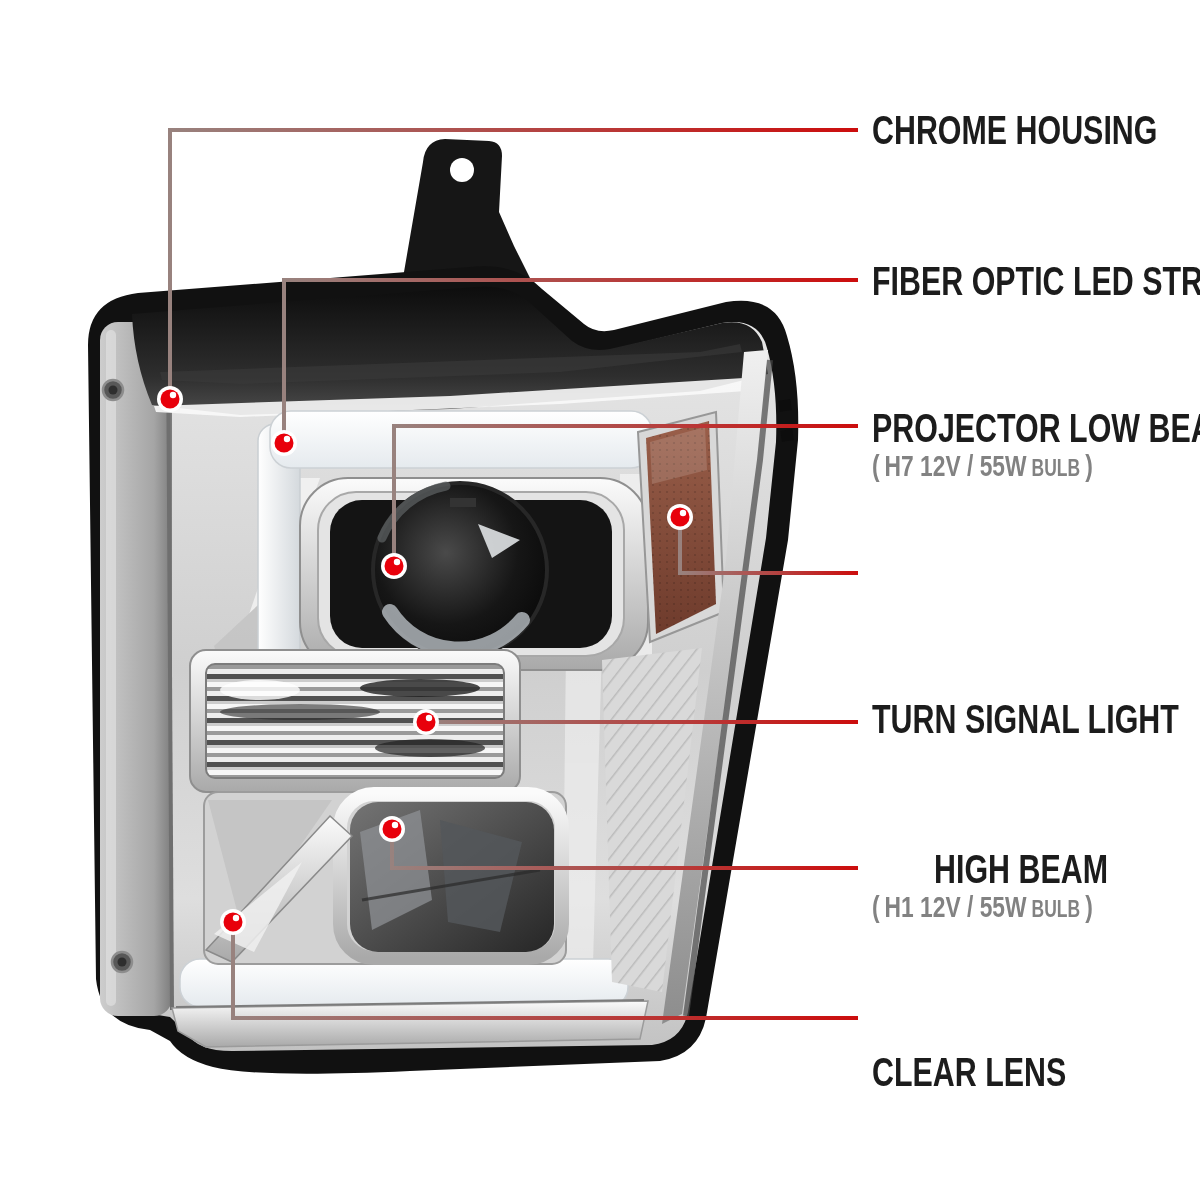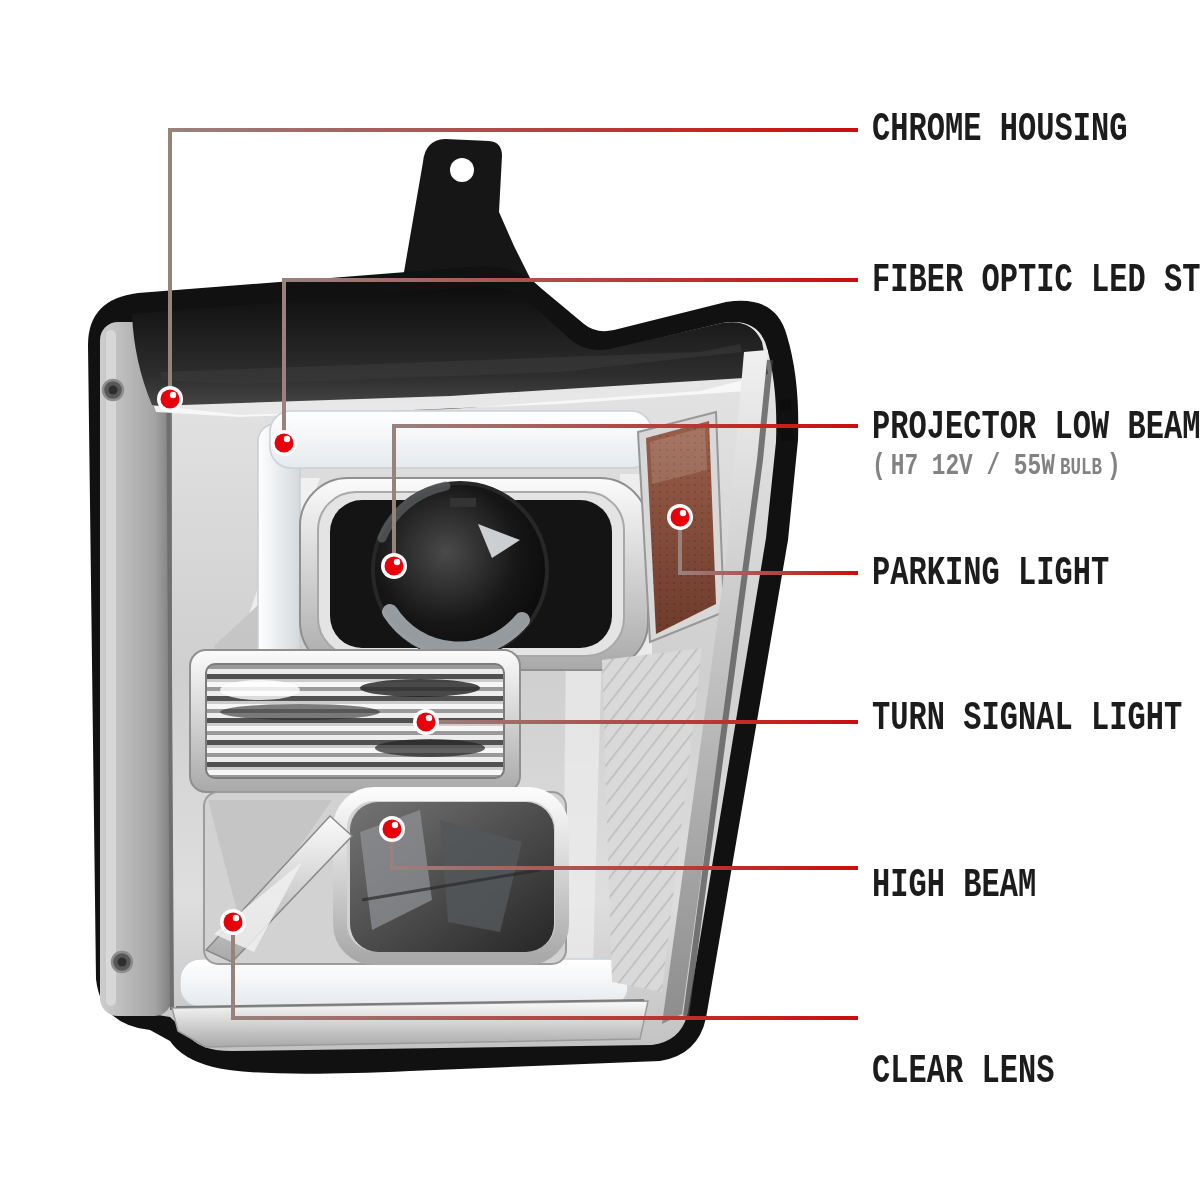--- a/index.html
+++ b/index.html
@@ -6,21 +6,21 @@
     --label-text:#1c1c1c;
     --spec-text:#828282;
     --line-red:#cc0d0d;
     --line-gray:#98827e;
     --dot-red:#e8000b;
     --background:#ffffff;
   }
   *{margin:0;padding:0;box-sizing:border-box;}
   html,body{width:1200px;height:1200px;background:var(--background);}
   .stage{position:relative;width:1200px;height:1200px;background:var(--background);overflow:hidden;
-         font-family:Liberation Mono, monospace;}
+         font-family:Liberation Sans, sans-serif;}
   .art{position:absolute;left:0;top:0;width:1200px;height:1200px;}
   .callout-label{position:absolute;left:872px;transform:translateY(-50%);white-space:nowrap;}
   .title{display:block;font-weight:700;font-size:40px;line-height:44px;color:var(--label-text);
          letter-spacing:0px;}
   .cond{display:inline-block;transform:scaleX(0.76);transform-origin:left center;white-space:nowrap;}
   .spec{display:block;font-weight:700;font-size:30px;line-height:32px;color:var(--spec-text);}
   .spec .gap{display:inline-block;width:0.22em;}
   .spec .small{font-size:23px;}
   .y-chrome{top:130px;}
   .y-fiber{top:281px;}
@@ -284,29 +284,27 @@
 
   <div class="callout-label y-fiber">
     <span class="title"><span class="cond">FIBER OPTIC LED STRIP</span></span>
   </div>
 
   <div class="callout-label y-projector">
     <span class="title"><span class="cond">PROJECTOR LOW BEAM</span></span>
     <span class="spec"><span class="cond"><span>(</span><span class="gap"></span><span>H7 12V / 55W</span><span class="gap"></span><span class="small">BULB</span><span class="gap"></span><span>)</span></span></span>
   </div>
 
-  <div class="callout-label y-parking">
-    <span class="title"><span class="cond">PARKING LIGHT</span></span>
-  </div>
 
   <div class="callout-label y-turn">
     <span class="title"><span class="cond">TURN SIGNAL LIGHT</span></span>
   </div>
 
   <div class="callout-label y-high">
     <span class="title"><span class="cond">HIGH BEAM</span></span>
+    <span class="spec"><span class="cond"><span>(</span><span class="gap"></span><span>H1 12V / 55W</span><span class="gap"></span><span class="small">BULB</span><span class="gap"></span><span>)</span></span></span>
   </div>
 
   <div class="callout-label y-clear">
     <span class="title"><span class="cond">CLEAR LENS</span></span>
   </div>
 
 </div>
 
 </body></html>

